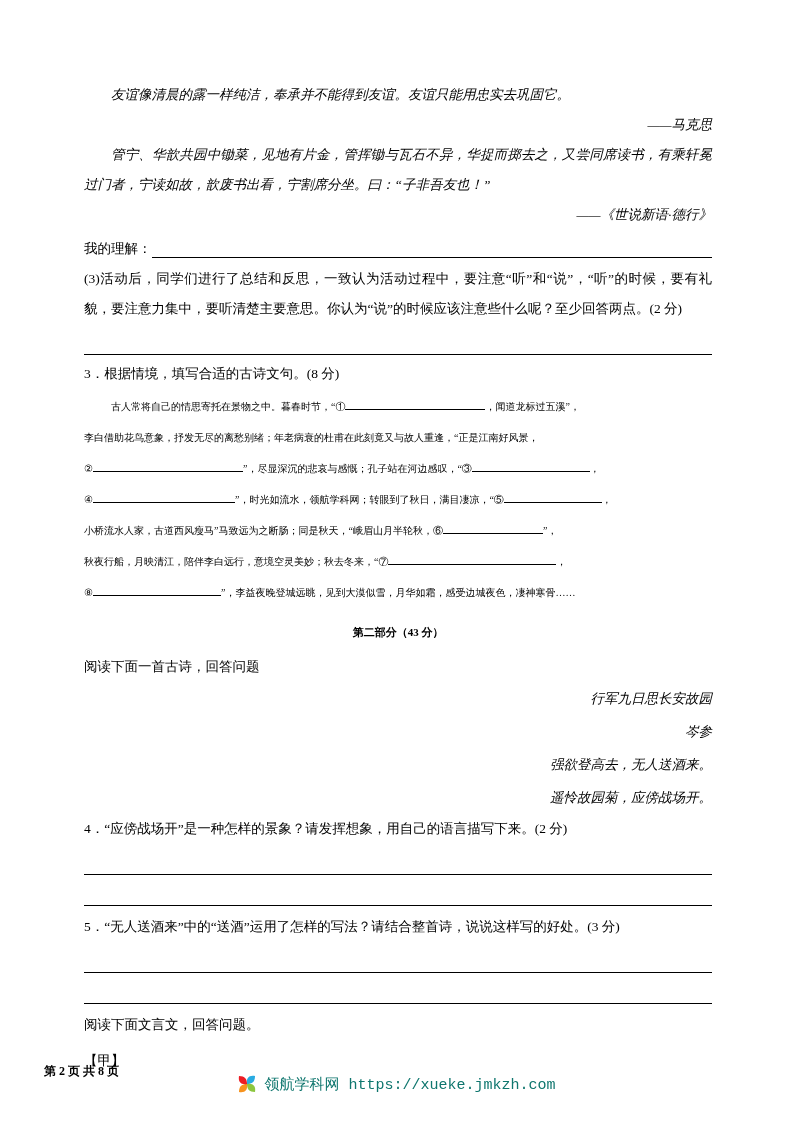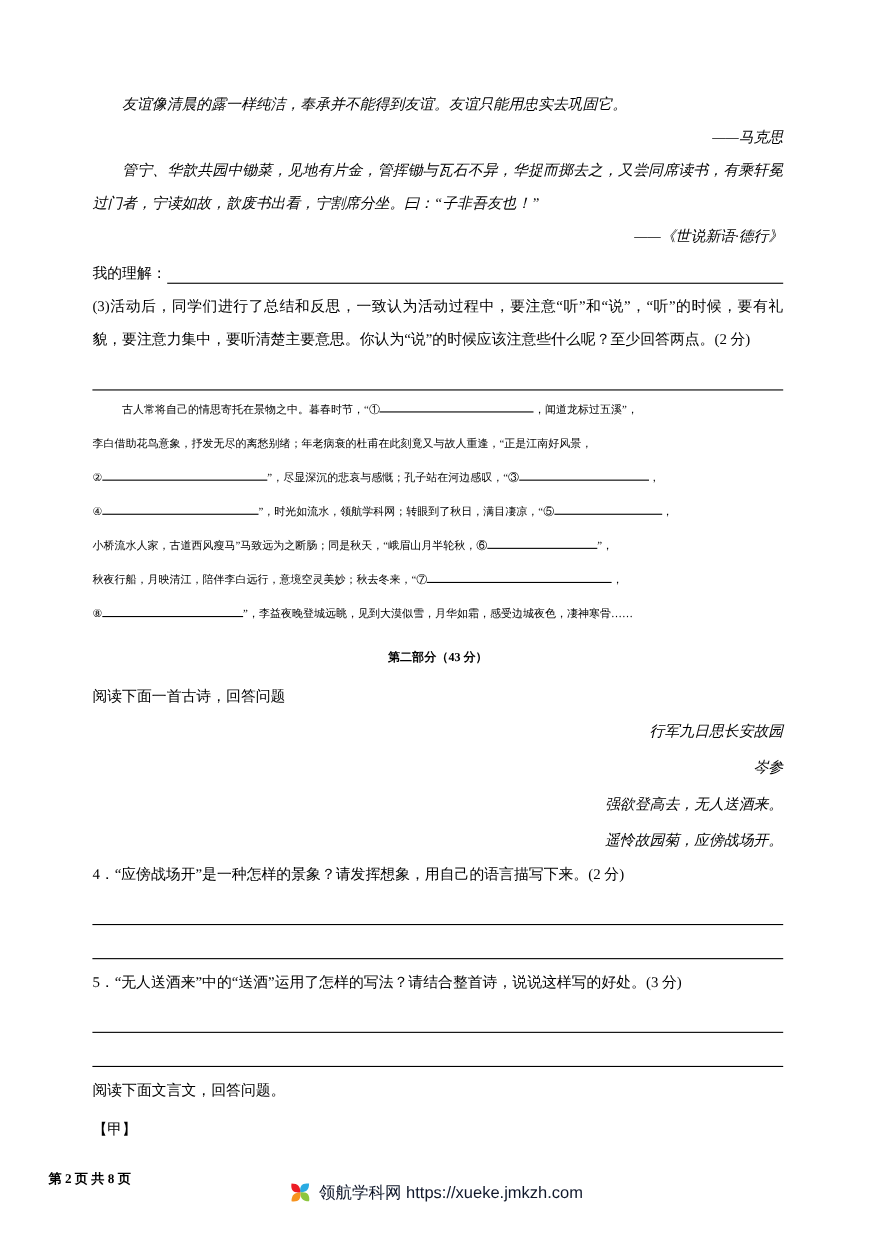--- a/index.html
+++ b/index.html
@@ -30,22 +30,22 @@
   .b7 { width:168px; } .b8 { width:128px; }
   .sec-title { font-size:11px; font-weight:700; text-align:center; line-height:40px; margin-top:4px; }
   .poem-line { font-size:13.5px; line-height:33px; text-align:right; font-style:italic; }
   .footer-left {
     position:absolute; left:44px; bottom:42px;
     font-size:12px; font-weight:700;
   }
   .watermark {
     position:absolute; left:0; right:0; bottom:28px;
     display:flex; align-items:center; justify-content:center; gap:7px;
-    color:#0f172a; font-size:15px;
-    font-family:Liberation Sans, sans-serif;
+    color:#0f766e; font-size:15px;
+    font-family:Liberation Mono, monospace;
   }
   .watermark svg { display:block; }
 </style>
 </head>
 <body>
 
 <div class="page">
   <div class="content">
 
     <p class="para kai indent">友谊像清晨的露一样纯洁，奉承并不能得到友谊。友谊只能用忠实去巩固它。</p>
@@ -55,20 +55,21 @@
     <p class="para kai right">——《世说新语·德行》</p>
 
     <div class="row mt4">
       <span class="lbl">我的理解：</span>
       <span class="fill-rest"></span>
     </div>
 
     <p class="para">(3)活动后，同学们进行了总结和反思，一致认为活动过程中，要注意“听”和“说”，“听”的时候，要有礼貌，要注意力集中，要听清楚主要意思。你认为“说”的时候应该注意些什么呢？至少回答两点。(2 分)</p>
     <div class="answer-line"></div>
 
+    <p class="para mt4">3．根据情境，填写合适的古诗文句。(8 分)</p>
 
     <div class="passage">
       <div class="pline">
         <span class="ind"></span><span>古人常将自己的情思寄托在景物之中。暮春时节，“①</span><span class="blank b1"></span><span>，闻道龙标过五溪”，</span>
       </div>
       <div class="pline">
         <span>李白借助花鸟意象，抒发无尽的离愁别绪；年老病衰的杜甫在此刻竟又与故人重逢，“正是江南好风景，</span>
       </div>
       <div class="pline">
         <span>②</span><span class="blank b2"></span><span>”，尽显深沉的悲哀与感慨；孔子站在河边感叹，“③</span><span class="blank b3"></span><span>，</span>

